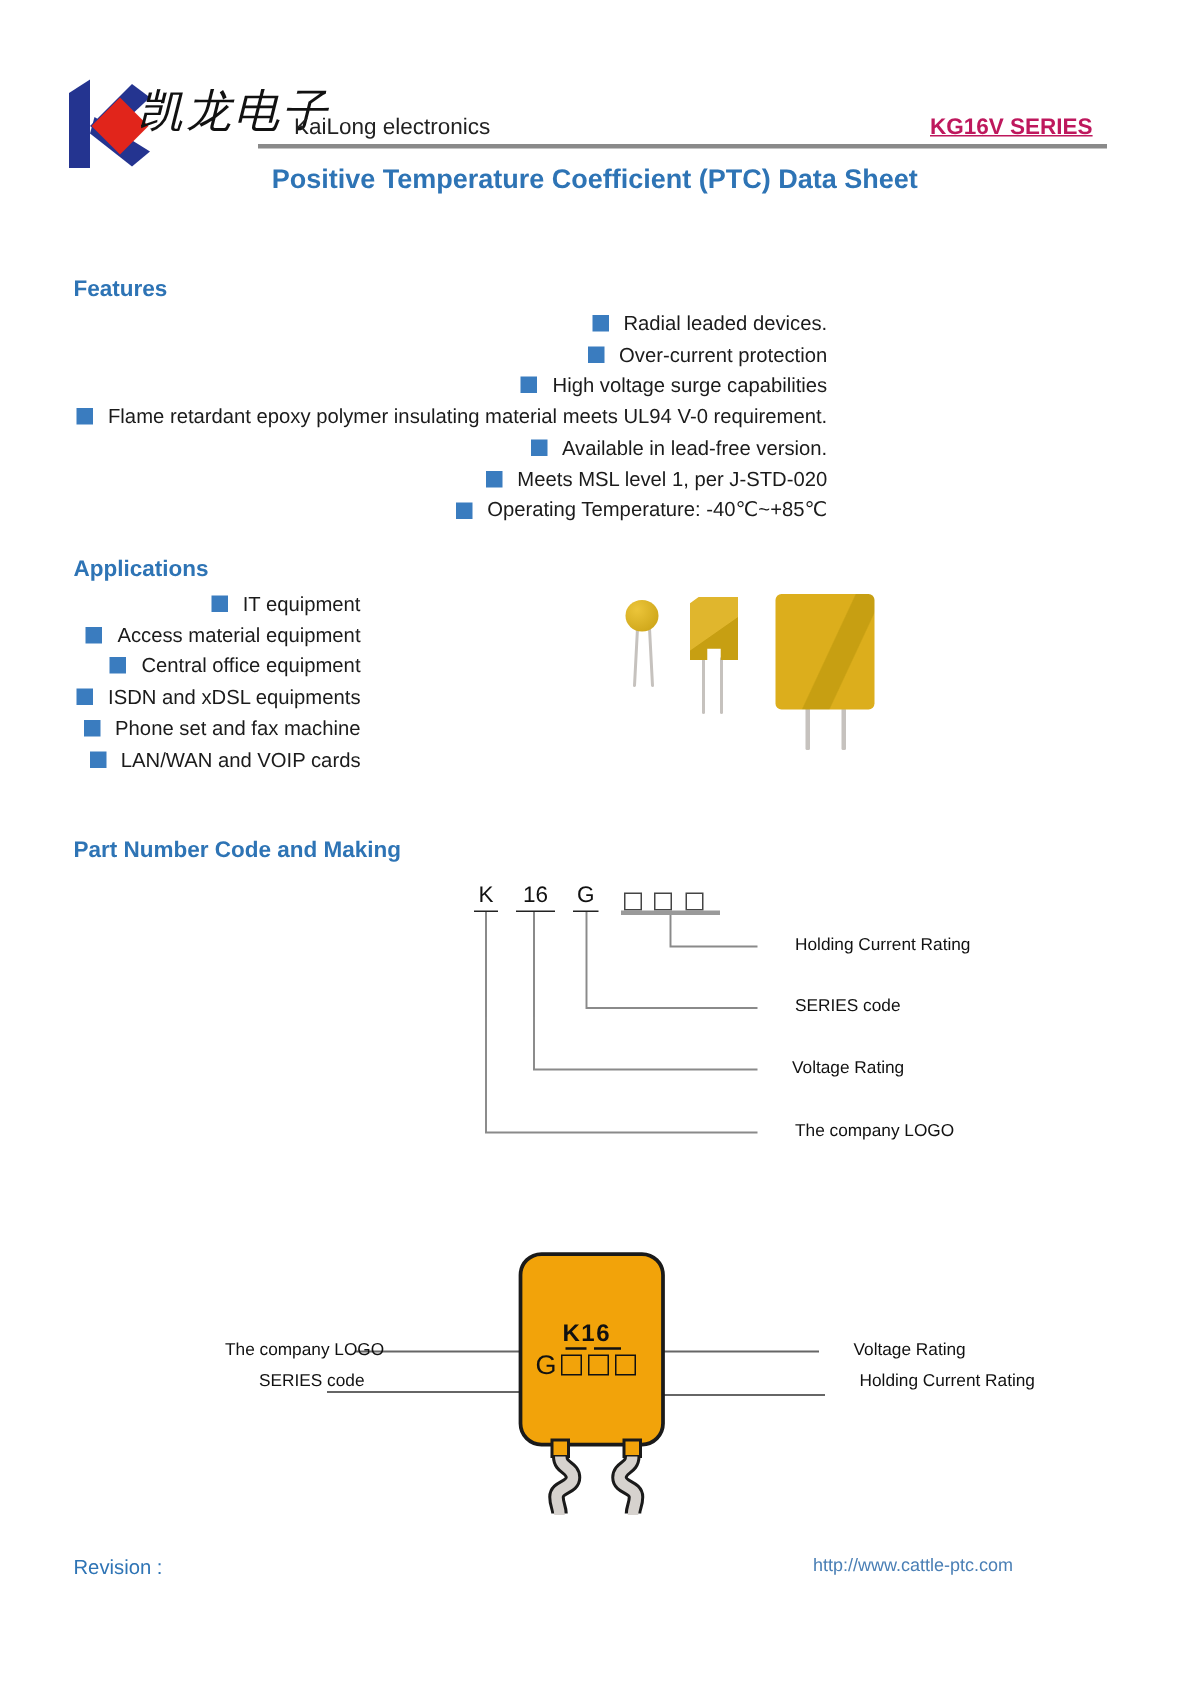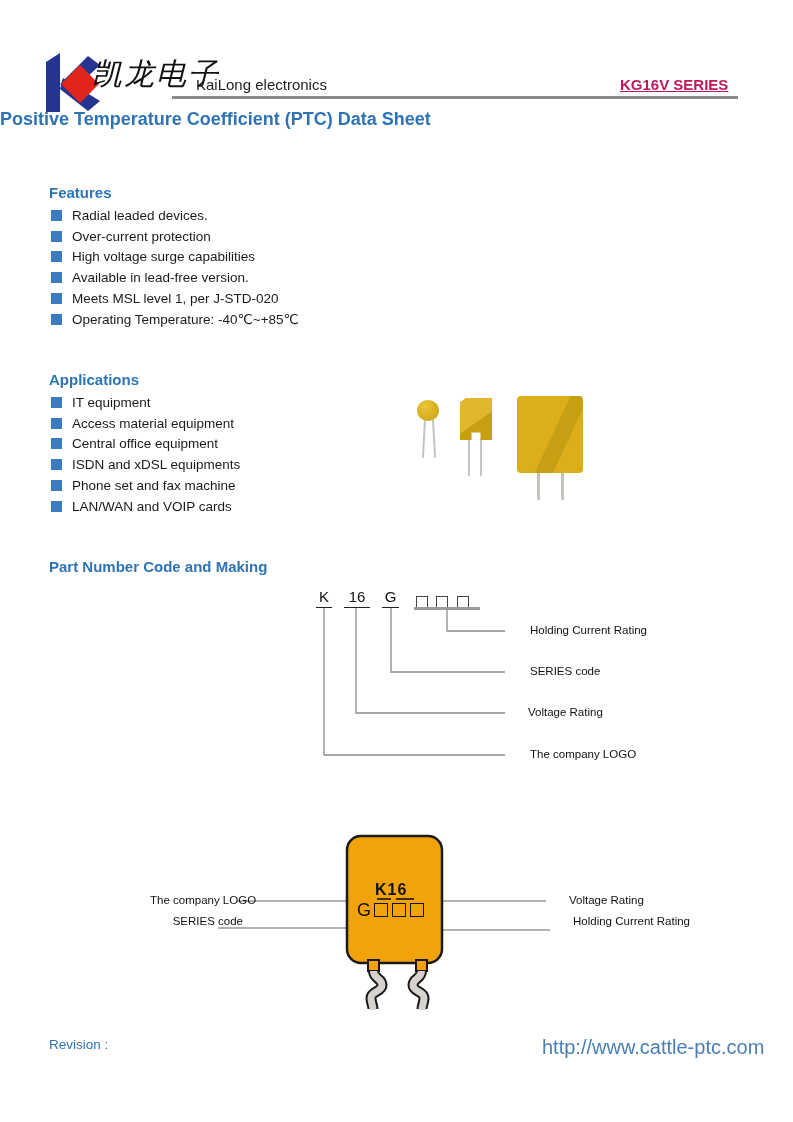--- a/index.html
+++ b/index.html
@@ -5,25 +5,25 @@
   html,body{margin:0;padding:0;background:#ffffff;}
   .page{position:relative;width:793px;height:1122px;background:#fff;overflow:hidden;
         font-family:"Liberation Sans","DejaVu Sans",sans-serif;color:#1b1b1b;}
   .abs{position:absolute;}
   
   .cjk{font-family:"DejaVu Sans",sans-serif;font-weight:normal;font-style:italic;
        font-size:30px;color:#111;letter-spacing:2px;white-space:nowrap;}
   .company{font-size:15px;color:#222;white-space:nowrap;}
   .series{font-size:15px;font-weight:bold;color:#be185d;white-space:nowrap;text-decoration:underline;}
   .rule{background:#8a8a8a;height:3px;}
-  .doc-title{width:793px;font-size:18px;font-weight:bold;color:#2E74B5;}
+  .doc-title{width:793px;text-align:center;font-size:18px;font-weight:bold;color:#2E74B5;}
   
   .sec-heading{font-size:15px;font-weight:bold;color:#2E74B5;white-space:nowrap;}
   .list{display:flex;flex-direction:column;}
-  .li{display:flex;align-items:center;height:20.8px;}
+  .li{display:flex;align-items:center;height:20.8px;justify-content:flex-end;}
   .bullet{width:11px;height:11px;background:#3A7CBF;margin-right:10px;flex:0 0 11px;}
   .litext{font-size:13.5px;color:#1b1b1b;white-space:nowrap;}
   
   .code-char{font-size:15px;color:#111;text-align:center;
              border-bottom:1.6px solid #222;padding-bottom:2px;font-weight:500;}
   .sq{display:inline-block;width:10px;height:10px;border:1.6px solid #444;
       margin-right:4px;vertical-align:middle;background:#fff;}
   .sq:last-child{margin-right:0;}
   .gray-underline{background:#9a9a9a;height:2.5px;}
   .diag-label{font-size:11.5px;color:#111;white-space:nowrap;margin-left:20px;}
@@ -32,21 +32,21 @@
   .marking-line2{display:flex;align-items:center;}
   .marking-g{font-size:18px;color:#111;margin-right:3px;line-height:1;}
   .msq{display:inline-block;width:12px;height:12px;border:1.9px solid #111;
        margin-right:4px;background:transparent;}
   .right-label{text-align:right;}
   
   .dev-body{position:absolute;}
   .leg{position:absolute;width:2px;background:#c6c2be;border-radius:1px;}
   
   .footer-text{font-size:13.5px;color:#2E74B5;white-space:nowrap;}
-  a.footer-link{color:#4a7fb5;text-decoration:none;font-size:20px;white-space:nowrap;}
+  a.footer-link{color:#4a7fb5;text-decoration:none;font-size:12px;white-space:nowrap;}
 </style>
 </head>
 <body>
 
 <div class="page">
 
   <svg class="abs" style="left:42px;top:50px" width="60" height="64" viewBox="0 0 60 64">
     <polygon points="4,12 18,3 18,62 4,62" fill="#243490"></polygon>
     <polygon points="18,34 46,6 58,15 29,42" fill="#243490"></polygon>
     <polygon points="21,28 58,51 46,61 18,39" fill="#243490"></polygon>
@@ -70,20 +70,24 @@
       <span class="bullet"></span>
       <span class="litext">Radial leaded devices.</span>
     </div>
     <div class="li">
       <span class="bullet"></span>
       <span class="litext">Over-current protection</span>
     </div>
     <div class="li">
       <span class="bullet"></span>
       <span class="litext">High voltage surge capabilities</span>
+    </div>
+    <div class="li">
+      <span class="bullet"></span>
+      <span class="litext">Flame retardant epoxy polymer insulating material meets UL94 V-0 requirement.</span>
     </div>
     <div class="li">
       <span class="bullet"></span>
       <span class="litext">Available in lead-free version.</span>
     </div>
     <div class="li">
       <span class="bullet"></span>
       <span class="litext">Meets MSL level 1, per J-STD-020</span>
     </div>
     <div class="li">

